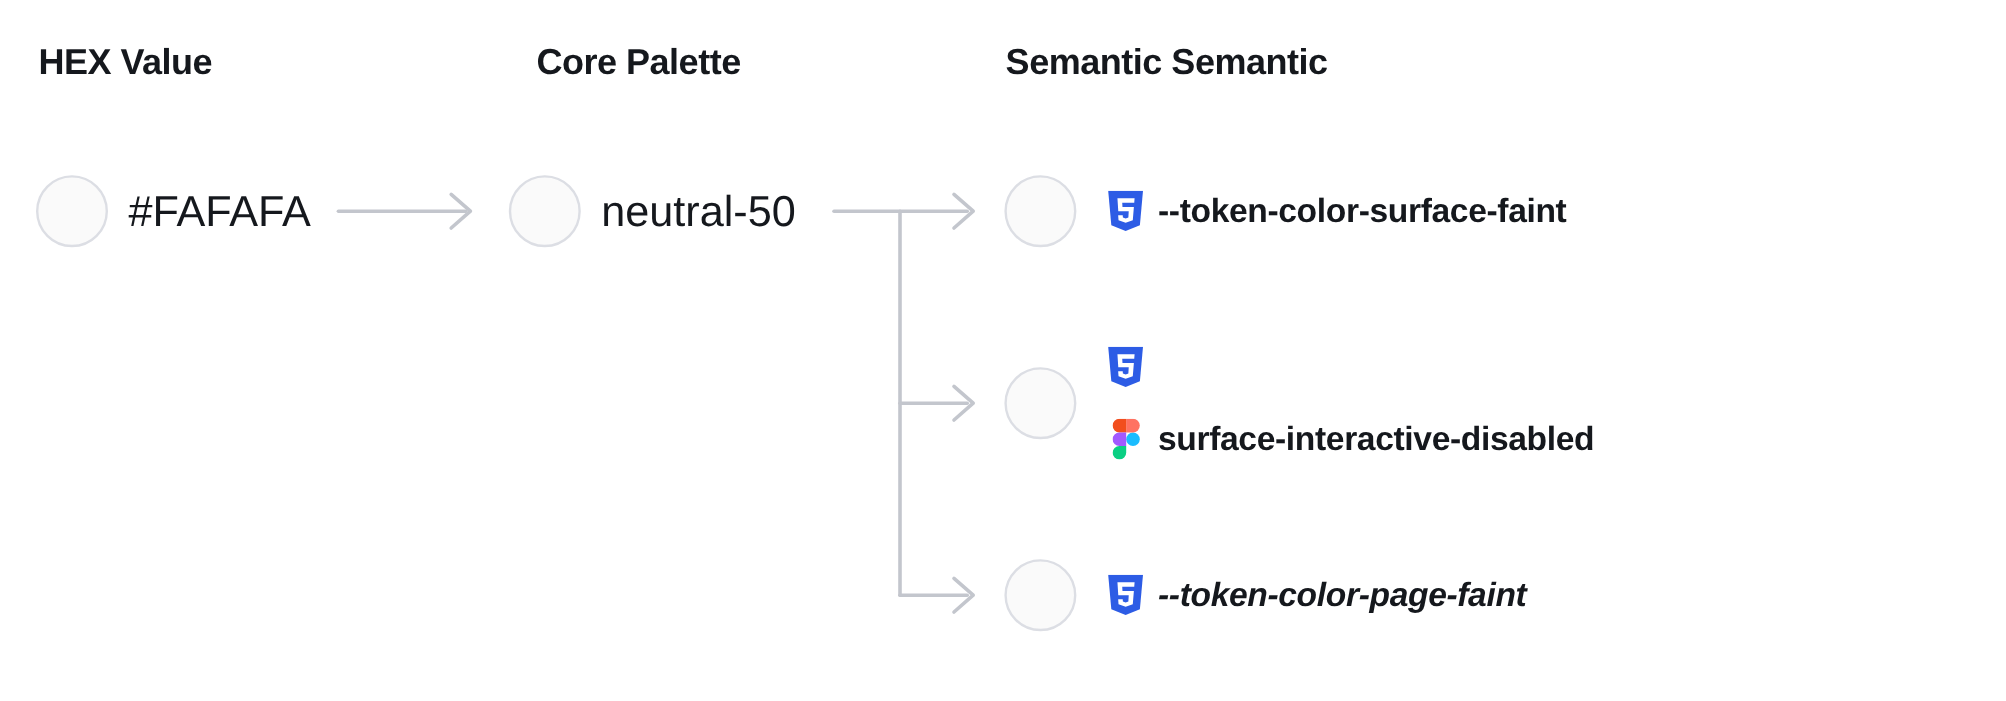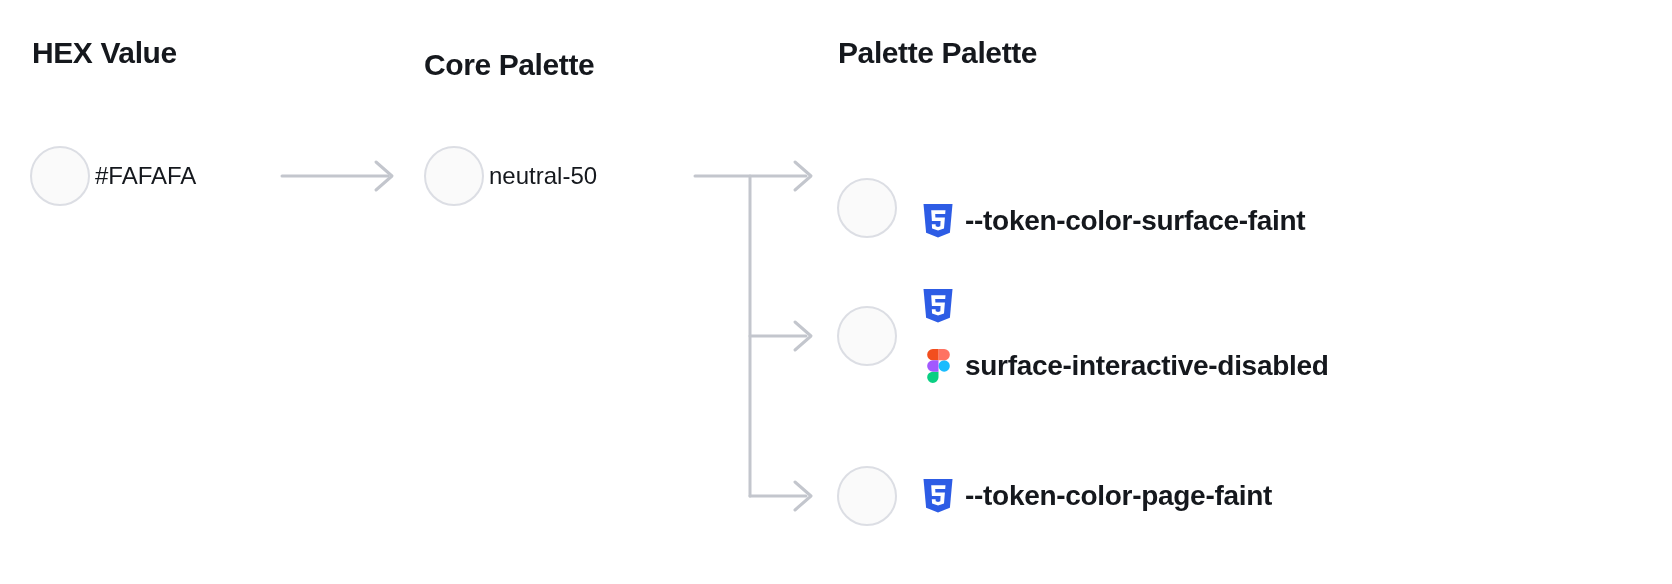--- a/index.html
+++ b/index.html
@@ -26,42 +26,42 @@
   .heading{
     position:absolute;
     top:36px;
     font-size:30px;
     font-weight:700;
     letter-spacing:-0.4px;
     color:var(--text);
     white-space:nowrap;
   }
   #heading-hex{left:32px;}
-  #heading-core{left:424px;margin-top:12px;}
+  #heading-core{left:447px;}
   #heading-semantic{left:838px;}
 
   .swatch{
     width:60px;height:60px;
     border-radius:50%;
     background:var(--swatch_fill);
     border:2px solid var(--swatch_border);
     flex:0 0 auto;
   }
   .node{
     position:absolute;
     display:flex;
     align-items:center;
     height:60px;
   }
   #hex-node{left:30px;top:146px;}
   #core-node{left:424px;top:146px;}
   .node .value-label{
-    font-size:24px;
+    font-size:36px;
     font-weight:400;
-    margin-left:5px;
+    margin-left:17px;
     white-space:nowrap;
     color:var(--text);
   }
 
   #connector-svg{
     position:absolute;left:0;top:0;
     pointer-events:none;
   }
   #connector-svg path{
     stroke:var(--connector);
@@ -103,21 +103,21 @@
     letter-spacing:-0.3px;
     white-space:nowrap;
     color:var(--text);
   }
 </style>
 </head>
 <body>
 
 <div class="heading" id="heading-hex">HEX Value</div>
 <div class="heading" id="heading-core">Core Palette</div>
-<div class="heading" id="heading-semantic">Palette Palette</div>
+<div class="heading" id="heading-semantic">Semantic Semantic</div>
 
 <svg id="connector-svg" width="1672" height="584" viewBox="0 0 1672 584" aria-hidden="true">
 
   <path d="M282 176 H388"></path>
   <path d="M376 162 L392 176 L376 190"></path>
 
   <path d="M695 176 H806"></path>
   <path d="M795 162 L811 176 L795 190"></path>
 
   <path d="M750 176 V496"></path>
@@ -133,21 +133,21 @@
   <div class="swatch"></div>
   <div class="value-label">#FAFAFA</div>
 </div>
 
 <div class="node" id="core-node">
   <div class="swatch"></div>
   <div class="value-label">neutral-50</div>
 </div>
 
 <div id="sem-rows">
-  <div class="sem-row" style="top: 114px; align-items: flex-end;">
+  <div class="sem-row" style="top: 114px;">
     <div class="swatch" style="background: rgb(250, 250, 250);"></div>
     <div class="token-lines">
       <div class="token-line">
         <span class="icon-box">
           <svg width="30" height="34" viewBox="0 0 30 34">
             <path d="M0.5 0 H29.5 L26.9 28.7 L15 33.5 L3.1 28.7 Z" fill="var(--css_blue)"></path>
             <path d="M8.2 6.3 L22.5 6.3 L22.2 9.9 L12.2 9.9 L12.4 13.5 L21.9 13.5 L21 24.6 L15.05 26.6 L9.1 24.6 L8.8 20.3 L12.6 20.3 L12.75 22.2 L15.05 23 L17.3 22.2 L17.6 17.1 L8.9 17.1 Z" fill="#ffffff"></path>
           </svg>
         </span>
         <span class="token-label">--token-color-surface-faint</span>
@@ -174,21 +174,21 @@
             <path fill="var(--figma_salmon)" d="M19 0v19h9.5a9.5 9.5 0 1 0 0-19H19z"></path>
             <path fill="var(--figma_red)" d="M0 9.5A9.5 9.5 0 0 0 9.5 19H19V0H9.5A9.5 9.5 0 0 0 0 9.5z"></path>
             <path fill="var(--figma_purple)" d="M0 28.5A9.5 9.5 0 0 1 9.5 19H19v19H9.5A9.5 9.5 0 0 1 0 28.5z"></path>
           </svg>
         </span>
         <span class="token-label">surface-interactive-disabled</span>
       </div>
     </div>
   </div>
 
-  <div class="sem-row" style="top: 434px;">
+  <div class="sem-row" style="top: 434px; font-style: italic;">
     <div class="swatch" style="background: rgb(250, 250, 250);"></div>
     <div class="token-lines">
       <div class="token-line">
         <span class="icon-box">
           <svg width="30" height="34" viewBox="0 0 30 34">
             <path d="M0.5 0 H29.5 L26.9 28.7 L15 33.5 L3.1 28.7 Z" fill="var(--css_blue)"></path>
             <path d="M8.2 6.3 L22.5 6.3 L22.2 9.9 L12.2 9.9 L12.4 13.5 L21.9 13.5 L21 24.6 L15.05 26.6 L9.1 24.6 L8.8 20.3 L12.6 20.3 L12.75 22.2 L15.05 23 L17.3 22.2 L17.6 17.1 L8.9 17.1 Z" fill="#ffffff"></path>
           </svg>
         </span>
         <span class="token-label">--token-color-page-faint</span>

